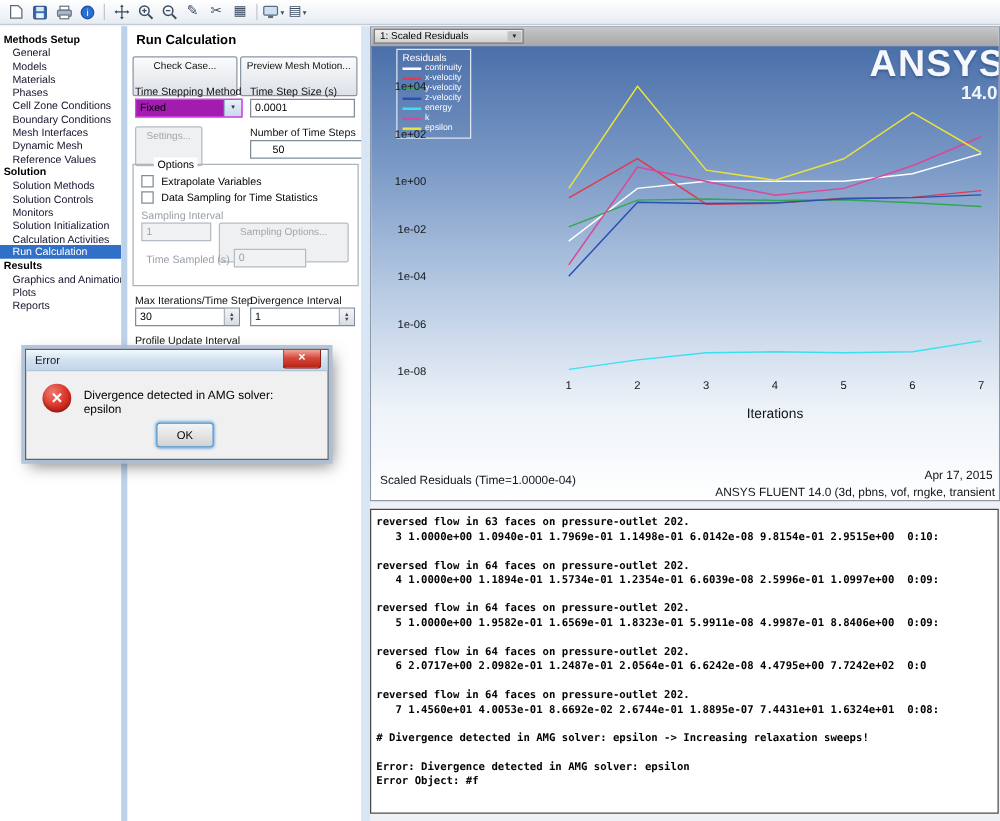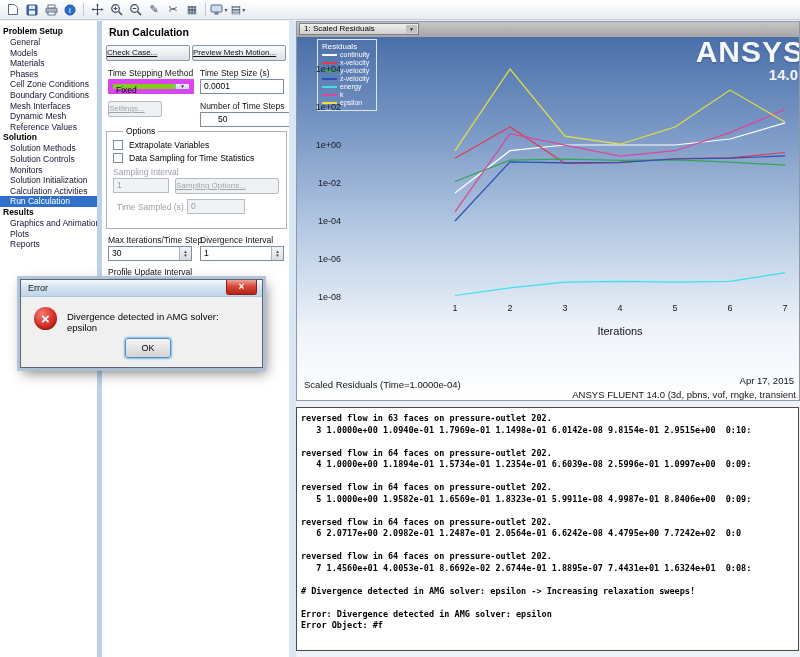--- a/index.html
+++ b/index.html
@@ -24,35 +24,35 @@
   .tree-item.selected{background:#3070c8;color:#fff;}
   .vsplit1{position:absolute;left:97px;top:21px;width:5px;bottom:0;background:#bcd2ea;}
   .vsplit2{position:absolute;left:289px;top:21px;width:7px;bottom:0;background:#d7e5f4;}
 
   
   .panel{position:absolute;left:102px;top:21px;width:187px;bottom:0;background:#fff;}
   .p-title{position:absolute;left:7px;top:5px;font-size:10.5px;font-weight:bold;}
   .lbl{position:absolute;font-size:8.5px;color:#111;white-space:nowrap;}
   .lbl.dis{color:#9aa0a8;}
   .btn{position:absolute;font-size:8px;color:#111;background:linear-gradient(#fafbfc,#dde2e8);
-    border:1px solid #8a95a3;border-radius:2px;text-align:left;line-height:13px;height:16px;
-    box-sizing:border-box;white-space:nowrap;overflow:hidden;text-decoration:underline;}
+    border:1px solid #8a95a3;border-radius:2px;text-align:center;line-height:13px;height:32px;
+    box-sizing:border-box;white-space:nowrap;overflow:hidden;}
   .btn.dis{color:#a0a6ae;background:#eef0f2;border-color:#b6bcc4;}
   .input{position:absolute;font-size:8.5px;background:#fff;border:1px solid #7f8c9a;height:15px;
     line-height:13px;padding:0 3px;box-sizing:border-box;white-space:nowrap;}
   .input.dis{background:#f1f2f4;color:#9aa0a8;border-color:#b6bcc4;}
   .spin{position:absolute;height:15px;box-sizing:border-box;border:1px solid #7f8c9a;background:#fff;
     font-size:8.5px;line-height:13px;padding:0 14px 0 3px;}
   .spin .arrows{position:absolute;right:0;top:0;bottom:0;width:11px;
     background:linear-gradient(#f2f4f7,#d8dde3);border-left:1px solid #aab4be;
     display:flex;flex-direction:column;align-items:center;justify-content:center;
     font-size:4.5px;color:#445;line-height:4px;}
   .arrows::before{content:"\25B2";} .arrows::after{content:"\25BC";}
-  .comboField{position:absolute;height:15px;box-sizing:border-box;border:5px solid #d946ef;
-    background:#84cc16;font-size:8.5px;line-height:13px;padding:0 16px 0 3px;white-space:nowrap;}
+  .comboField{position:absolute;height:15px;box-sizing:border-box;border:1px solid #d946ef;
+    background:#a21caf;font-size:8.5px;line-height:13px;padding:0 16px 0 3px;white-space:nowrap;}
   .comboField .carr{position:absolute;right:0;top:0;bottom:0;width:13px;
     background:linear-gradient(#e9f1fa,#c8d8ec);border-left:1px solid #9ab0c8;
     display:flex;align-items:center;justify-content:center;}
   .carr::after{content:"\25BC";font-size:5px;color:#334;}
   .groupbox{position:absolute;left:4px;top:110px;width:179px;height:96px;border:1px solid #aab2bc;}
   .gb-legend{position:absolute;top:-6px;left:16px;background:#fff;padding:0 3px;
     font-size:8.5px;font-weight:normal;}
   .cbrow{position:absolute;display:flex;align-items:center;gap:6px;font-size:8.5px;white-space:nowrap;}
   .cbox{width:8px;height:8px;border:1px solid #7f8c9a;background:#fff;flex:none;}
 
@@ -182,21 +182,21 @@
         </svg>
         <span class="chev">▾</span>
       </div>
     <div class="tbtn">
         <span class="uni">▤</span>
         <span class="chev">▾</span>
       </div>
   </div>
 
   <div class="tree" id="tree">
-      <div class="tree-section">Problem Setup</div>
+      <div class="tree-section">Methods Setup</div>
       <div class="tree-item">General</div>
       <div class="tree-item">Models</div>
       <div class="tree-item">Materials</div>
       <div class="tree-item">Phases</div>
       <div class="tree-item">Cell Zone Conditions</div>
       <div class="tree-item">Boundary Conditions</div>
       <div class="tree-item">Mesh Interfaces</div>
       <div class="tree-item">Dynamic Mesh</div>
       <div class="tree-item">Reference Values</div>
       <div class="tree-section">Solution</div>

